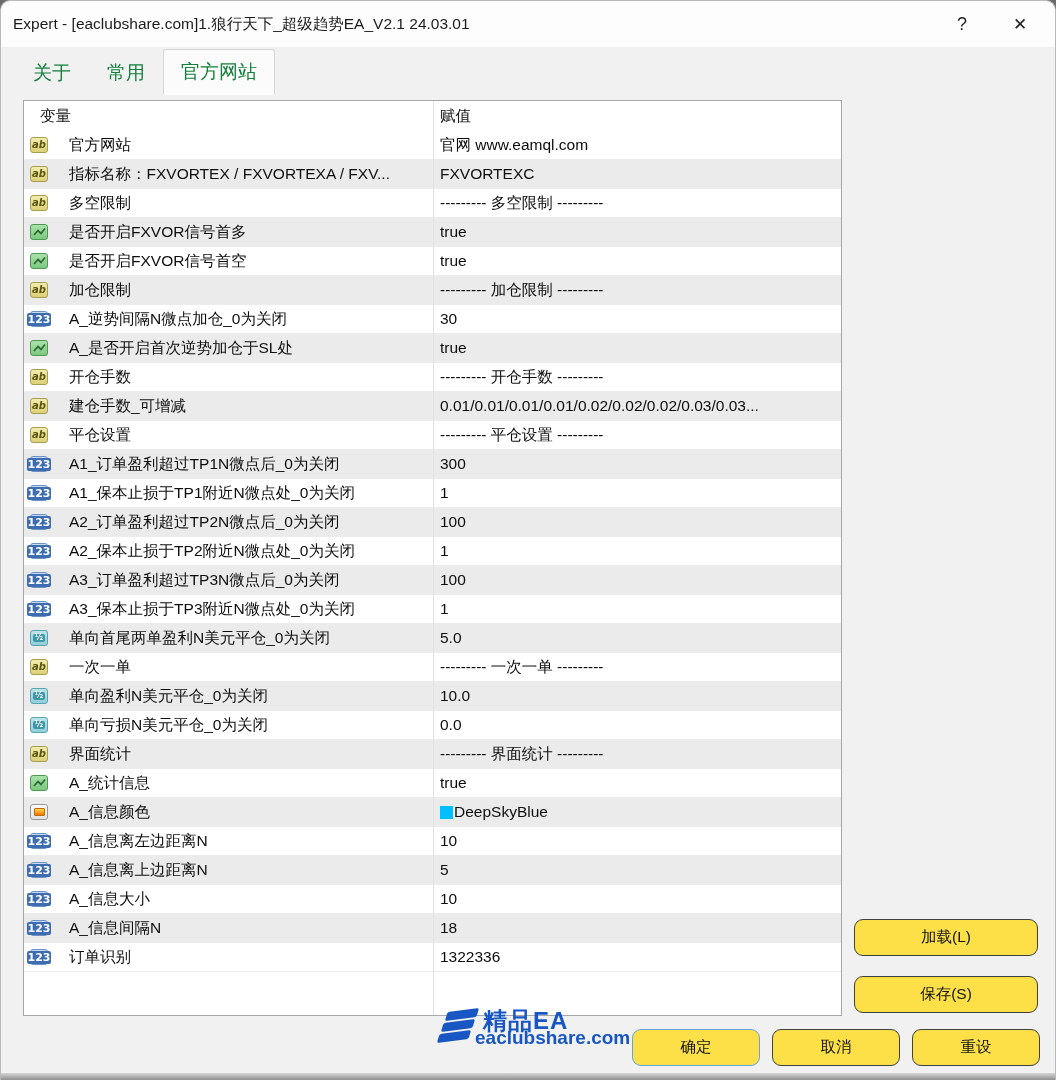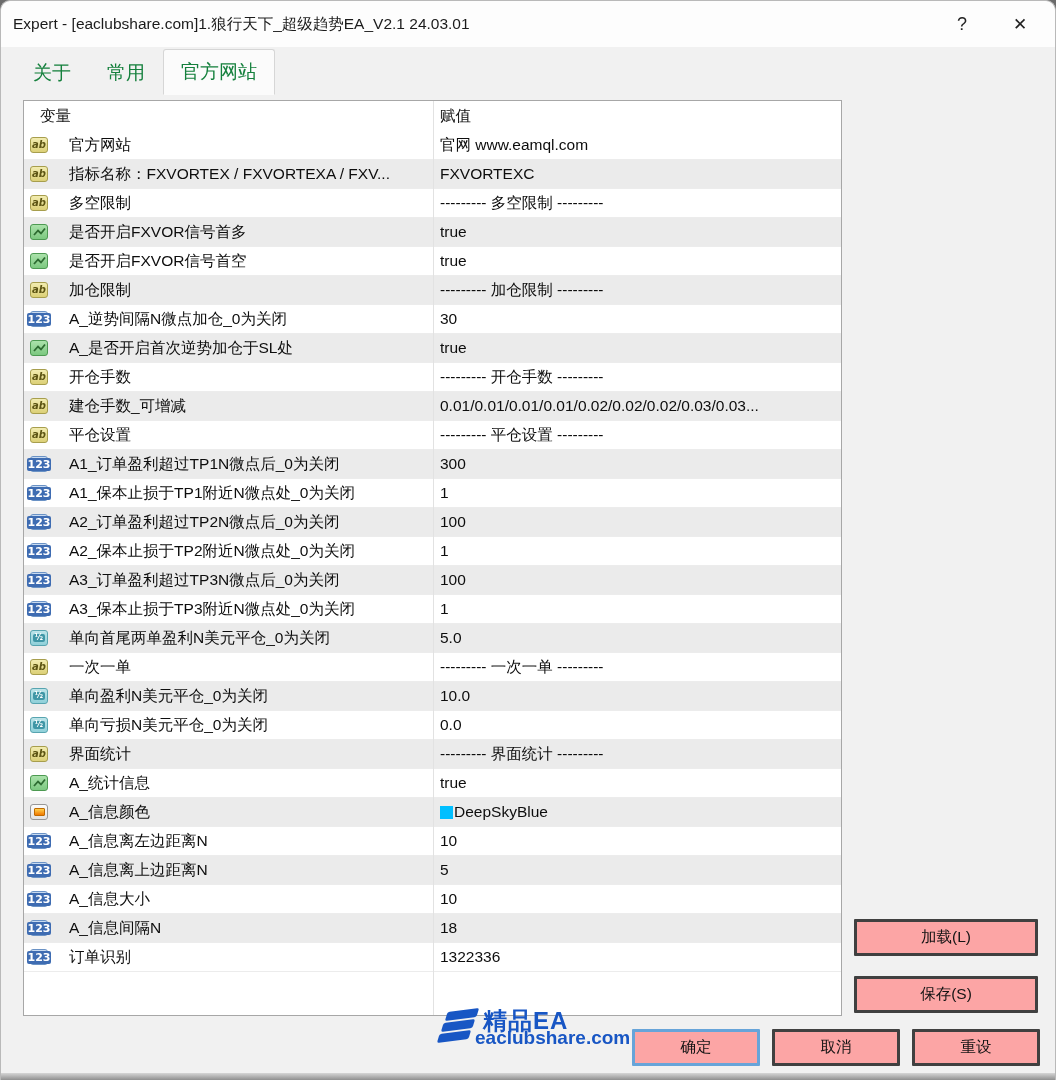--- a/index.html
+++ b/index.html
@@ -98,21 +98,21 @@
   }
 
   .swatch {
     width:13px; height:13px; background:#00BFFF; display:inline-block;
     margin-right:1px; flex:0 0 auto;
   }
 
   
   .btn {
     position:absolute; display:flex; align-items:center; justify-content:center;
-    background:#fca5a5; border:3px solid #404040; border-radius:1px;
+    background:#fde047; border:1px solid #404040; border-radius:9px;
     font-size:15.5px; color:#141414; cursor:default;
   }
   .btn-load { left:853px; top:918px; width:184px; height:37px; }
   .btn-save { left:853px; top:975px; width:184px; height:37px; }
   .btn-ok    { left:631px; top:1028px; width:128px; height:37px; border-color:#67a4d9; }
   .btn-cancel{ left:771px; top:1028px; width:128px; height:37px; }
   .btn-reset { left:911px; top:1028px; width:128px; height:37px; }
 
   
   .logo { position:absolute; left:436px; top:1002px; width:180px; height:56px; }

